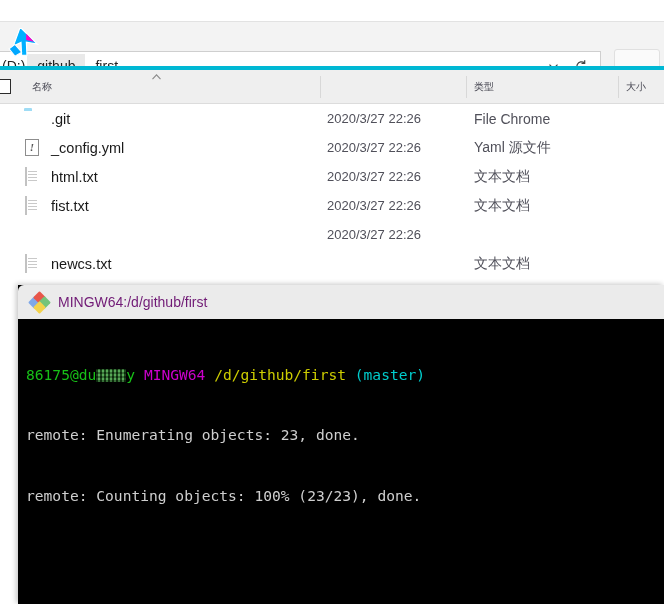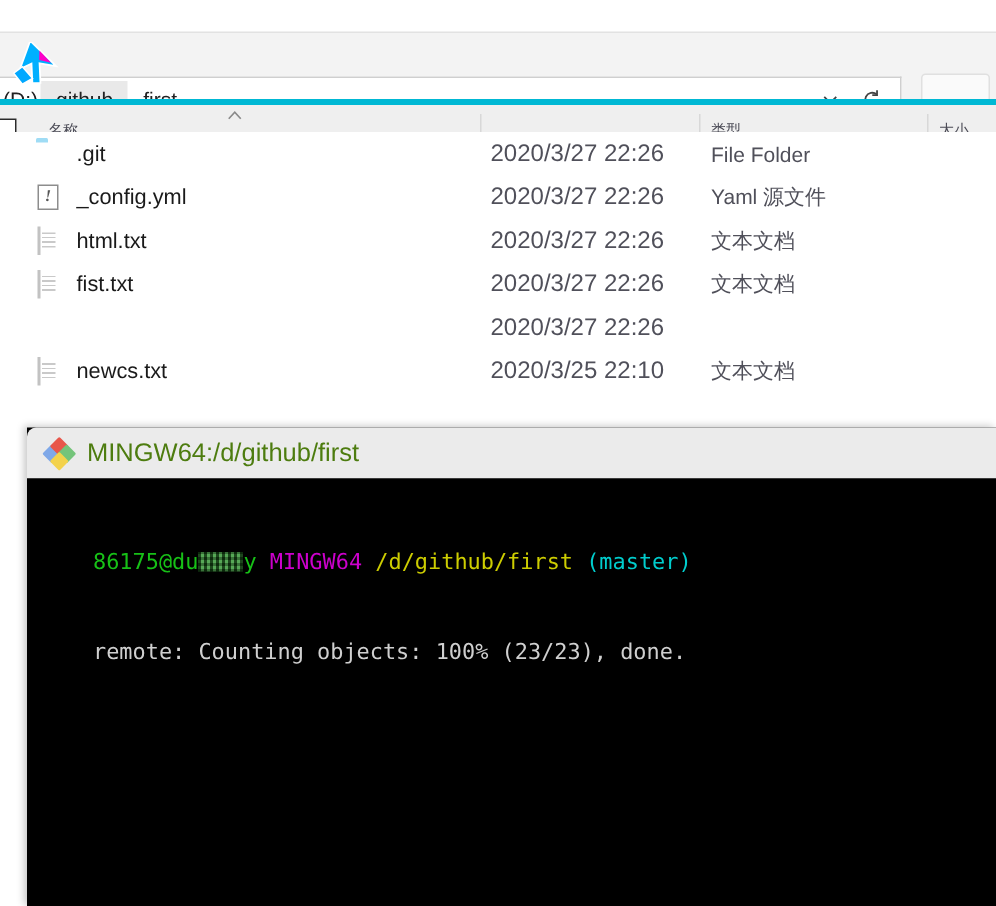--- a/index.html
+++ b/index.html
@@ -53,25 +53,25 @@
     font-size: 10px; color: #4a4a55;
   }
   .col-sep { position: absolute; top: 6px; width: 1px; height: 22px; background: #d8d8d8; }
   .hdr-check {
     position: absolute; left: -4px; top: 9px; width: 15px; height: 15px;
     background: #fff; border: 1.4px solid #2b2b2b;
   }
   .sort-caret { position: absolute; left: 150px; top: 71px; font-size: 12px; color: #7a7a7a; line-height: 1; }
 
   
-  .filelist { position: absolute; left: 0; top: 88px; width: 664px; height: 172px; background: #fff; }
+  .filelist { position: absolute; left: 0; top: 104px; width: 664px; height: 172px; background: #fff; }
   .frow { position: relative; height: 29px; display: flex; align-items: center; }
   .fname { position: absolute; left: 24px; display: flex; align-items: center; gap: 9px; }
   .fname .label { font-size: 14.5px; color: #1a1a1a; }
-  .fdate { position: absolute; left: 327px; font-size: 16px; color: #50505a; }
+  .fdate { position: absolute; left: 327px; font-size: 13px; color: #50505a; }
   .ftype { position: absolute; left: 474px; font-size: 14px; color: #50505a; white-space: nowrap; }
 
   
   .ico { width: 18px; height: 18px; position: relative; flex: none; }
   .ico-folder { width: 17px; height: 14px; background: #9fdcf5; border-radius: 1px; position: relative; top: 1px; }
   .ico-folder:before {
     content: ""; position: absolute; left: 0; top: -3px; width: 8px; height: 3px;
     background: #9fdcf5; border-radius: 1px 1px 0 0;
   }
   .ico-doc {
@@ -109,38 +109,38 @@
   
   .term {
     position: absolute; left: 18px; top: 285px; width: 646px; height: 319px;
     background: #000; box-shadow: -2px -1px 5px rgba(0,0,0,0.22);
   }
   .term-title {
     position: absolute; left: 0; top: 0; width: 646px; height: 34px;
     background: #ebebeb; border-top-left-radius: 6px;
     display: flex; align-items: center; padding-left: 12px; gap: 9px;
   }
-  .term-title .ttl { font-size: 17px; color: #4d7c0f; }
+  .term-title .ttl { font-size: 14px; color: #701a75; }
   .mingw-ico { width: 19px; height: 19px; position: relative; flex: none; }
   .mingw-ico i {
     position: absolute; width: 9px; height: 9px; display: block;
     transform: rotate(45deg); border-radius: 1px;
   }
   .mq1 { left: 0px;  top: 5px;  background: #7fa8e8; }
   .mq2 { left: 5px;  top: 0px;  background: #e8564a; }
   .mq3 { left: 10px; top: 5px;  background: #74c47a; }
   .mq4 { left: 5px;  top: 10px; background: #f3d24b; }
 
   .term-body {
     position: absolute; left: 0; top: 34px; width: 646px; height: 285px;
     background: #000000; padding: 6px 0 0 8px;
     font-family: "DejaVu Sans Mono", monospace; font-size: 14.6px; line-height: 20.1px;
     color: #cfcfcf; overflow: hidden; white-space: pre;
   }
-  .term-body .line { white-space: pre; margin-left: 36px; }
+  .term-body .line { white-space: pre; }
   .c-green  { color: #17c017; }
   .c-purple { color: #cc00cc; }
   .c-yellow { color: #cdcd00; }
   .c-cyan   { color: #00cdcd; }
   .c-white  { color: #d6d6d6; }
   .mosaic {
     display: inline-block; width: 30px; height: 13px; vertical-align: -2px;
     background:
       repeating-linear-gradient(0deg, #1c5d1c 0 2px, #3f9b3f 2px 4px),
       repeating-linear-gradient(90deg, rgba(0,0,0,.55) 0 2px, rgba(255,255,255,.12) 2px 4px);
@@ -209,21 +209,21 @@
     </span>
 
     <div class="filelist">
 
       <div class="frow">
         <span class="fname">
           <span class="ico"><span class="ico-folder"></span></span>
           <span class="label">.git</span>
         </span>
         <span class="fdate">2020/3/27 22:26</span>
-        <span class="ftype">File Folder</span>
+        <span class="ftype">File Chrome</span>
       </div>
 
       <div class="frow">
         <span class="fname">
           <span class="ico">
               <span class="ico-yml">!</span>
             </span>
           <span class="label">_config.yml</span>
         </span>
         <span class="fdate">2020/3/27 22:26</span>
@@ -250,40 +250,40 @@
 
       <div class="frow">
         <span class="fdate">2020/3/27 22:26</span>
       </div>
 
       <div class="frow">
         <span class="fname">
           <span class="ico"><span class="ico-doc"></span></span>
           <span class="label">newcs.txt</span>
         </span>
-        <span class="fdate">2020/3/25 22:10</span>
         <span class="ftype">文本文档</span>
       </div>
 
     </div>
   </div>
 
   <div class="term">
     <div class="term-title">
       <span class="mingw-ico">
         <i class="mq1"></i>
           <i class="mq2"></i>
           <i class="mq3"></i>
           <i class="mq4"></i>
       </span>
       <span class="ttl">MINGW64:/d/github/first</span>
     </div>
 
     <div class="term-body">
       <div class="line"><span class="c-green">86175@du</span><span class="mosaic"></span><span class="c-green">y</span> <span class="c-purple">MINGW64</span> <span class="c-yellow">/d/github/first</span> <span class="c-cyan">(master)</span></div>
+      <div class="line">remote: Enumerating objects: 23, done.</div>
       <div class="line">remote: Counting objects: 100% (23/23), done.</div>
       
       
       
       
       
       
       
       
       

